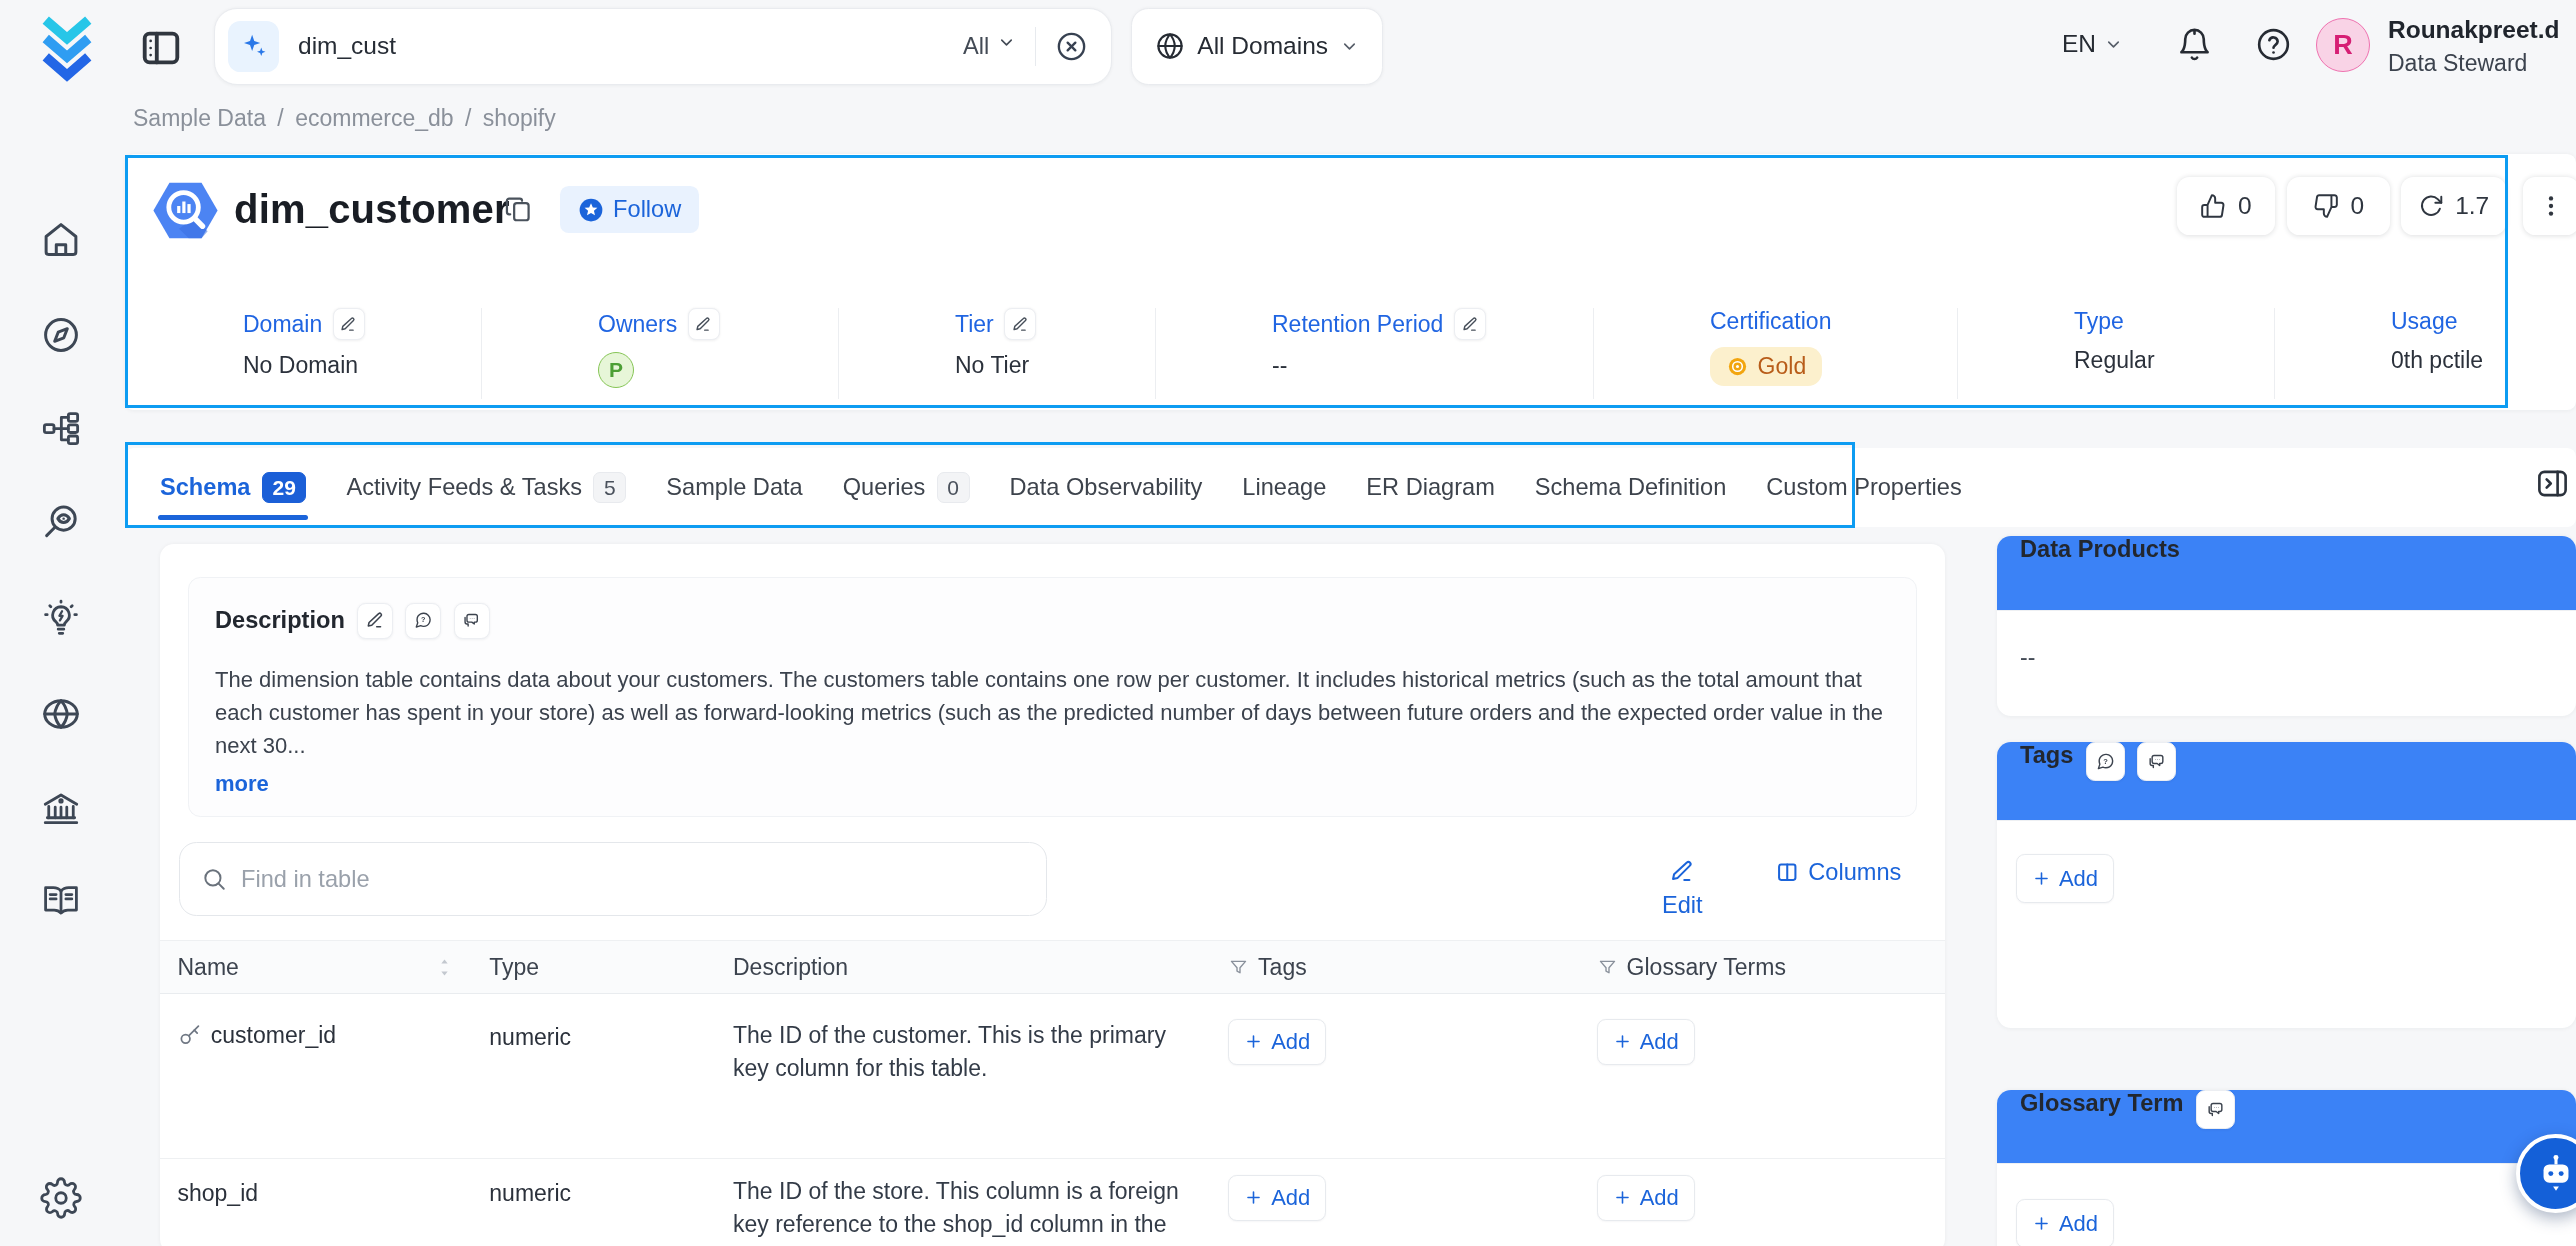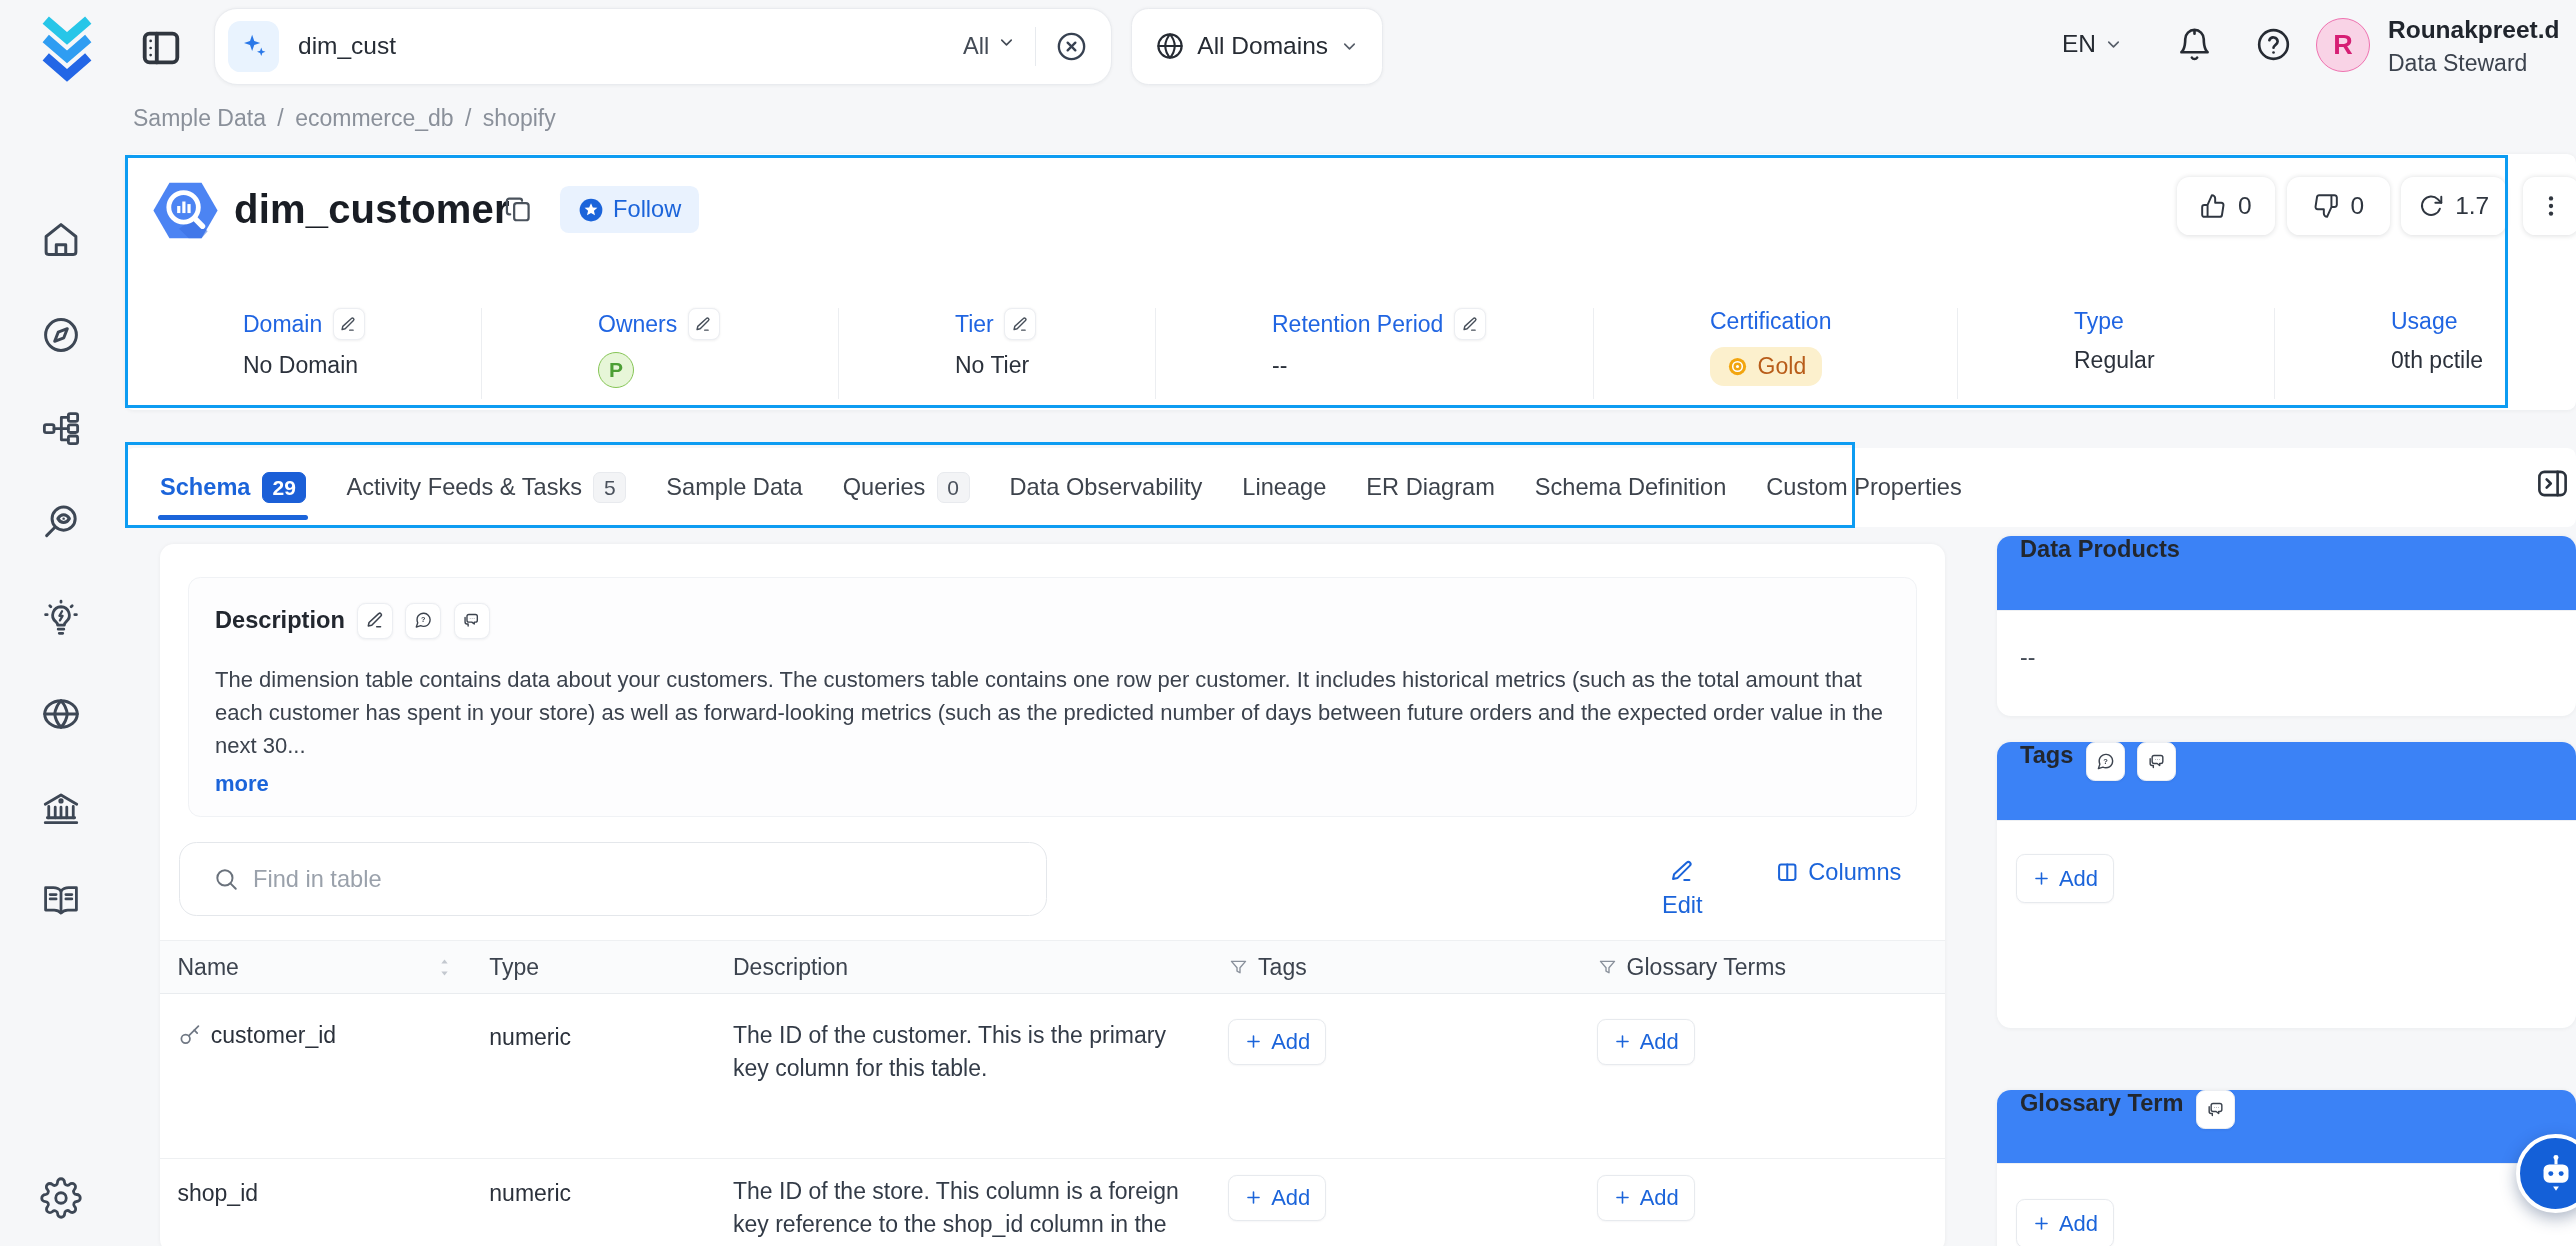--- a/index.html
+++ b/index.html
@@ -34,21 +34,21 @@
   
   .tabs-band { display:flex; align-items:center; gap:40px; padding:0 35px; }
   .tab { position:relative; display:inline-flex; align-items:center; gap:11.4px; font-size:23.6px; color:#3d434c; font-weight:500; cursor:pointer; white-space:nowrap; }
   .tab.active { color:#1b64da; font-weight:700; }
   .tab.active::after { content:""; position:absolute; left:-1.8px; right:-1.8px; bottom:-16.6px; height:4.4px; border-radius:2.6px; background:#1b64da; }
   .tab-badge { background:#f3f4f6; border:0.9px solid #e8eaee; border-radius:7px; padding:2.6px 9.6px; font-size:21px; color:#4a515c; font-weight:500; }
   .tab.active .tab-badge { background:#1b5fd7; border-color:#1b5fd7; color:#fff; font-weight:700; }
 
   
   .desc-chip { width:39px; height:39px; border-radius:8.8px; border:0.9px solid #eceef2; background:#fff; box-shadow:0 0.9px 2.6px rgba(25,32,45,.06); display:flex; align-items:center; justify-content:center; color:#3c434e; cursor:pointer; }
-  .find-input { display:flex; align-items:center; gap:14px; border:1.3px solid #e4e7eb; border-radius:17.5px; background:#fff; padding:0 33px; }
+  .find-input { display:flex; align-items:center; gap:14px; border:1.3px solid #e4e7eb; border-radius:17.5px; background:#fff; padding:0 21px; }
   .find-input input { border:none; outline:none; flex:1; font-size:23.6px; font-family:inherit; color:#272d36; background:transparent; }
   .find-input input::placeholder { color:#9aa1ab; }
   .link-btn { display:inline-flex; align-items:center; gap:8.8px; color:#1b64da; font-size:23.6px; font-weight:500; background:none; border:none; cursor:pointer; font-family:inherit; }
   .thead { display:flex; background:#fafbfc; border-top:0.9px solid #eef0f2; border-bottom:0.9px solid #e9ecef; height:54px; }
   .th { display:flex; align-items:center; gap:8.8px; font-size:23px; color:#3c434e; font-weight:500; }
   .trow { display:flex; border-bottom:0.9px solid #eef0f2; }
   .td { font-size:23px; color:#2b313b; }
   .add-btn { display:inline-flex; align-items:center; gap:7.9px; background:#fff; border:0.9px solid #e7eaee; border-radius:8.8px; height:46px; padding:0 15px; color:#1b64da; font-size:22px; font-weight:500; cursor:pointer; font-family:inherit; box-shadow:0 0.9px 1.8px rgba(25,32,45,.04); }
 
   

